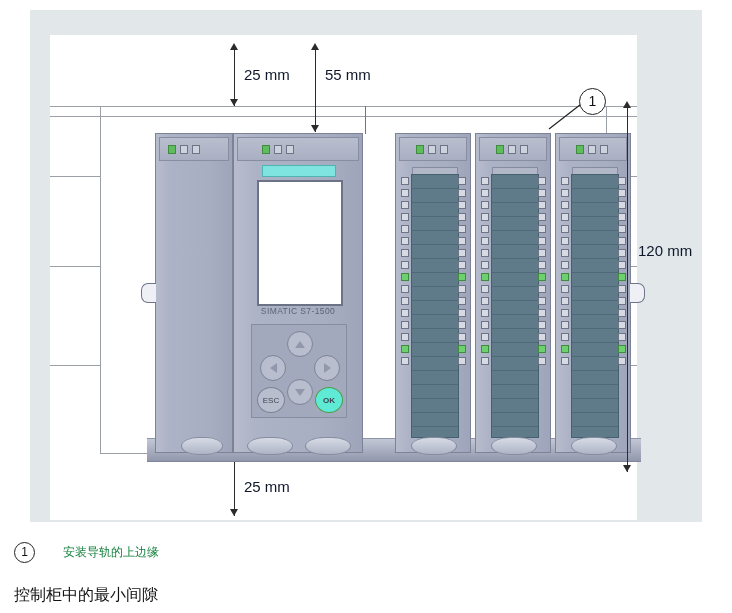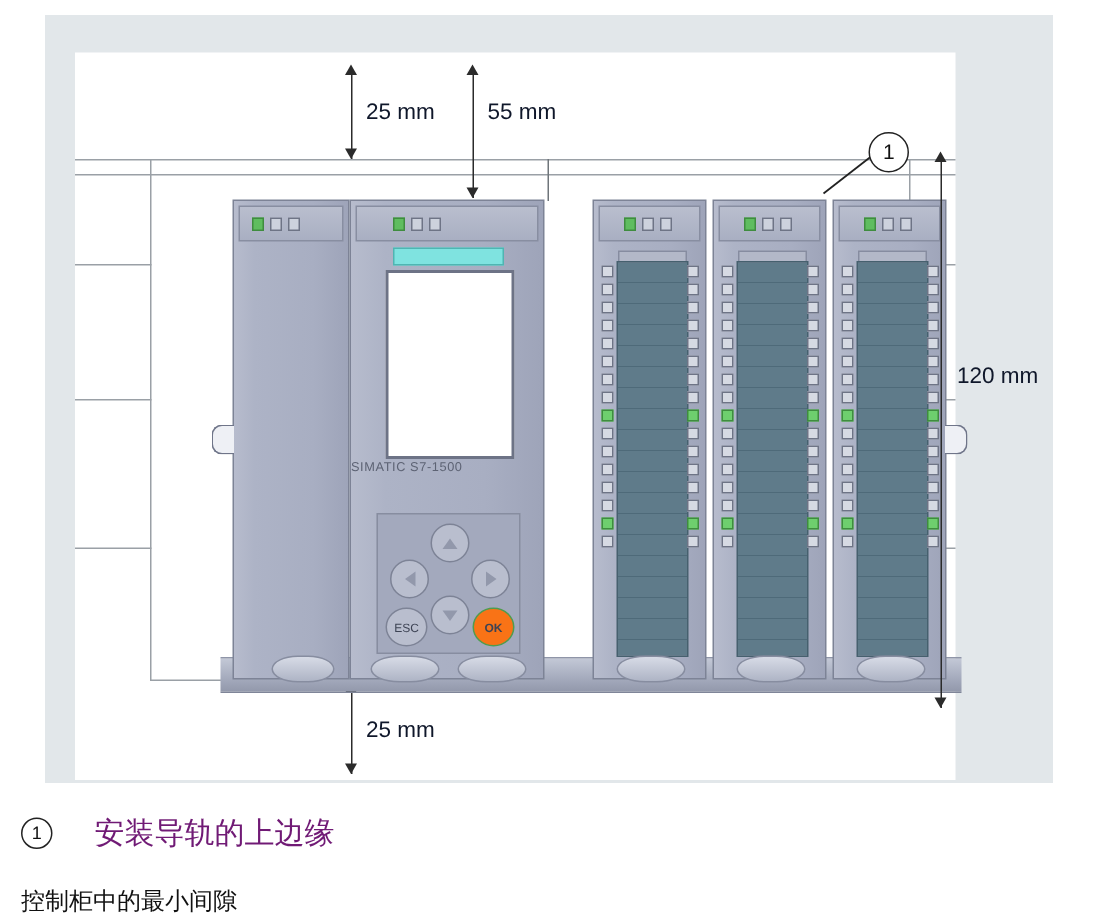--- a/index.html
+++ b/index.html
@@ -78,34 +78,34 @@
 
   #hmi-strip{
     position:absolute;left:28px;top:31px;width:72px;height:10px;
     background:#7fe3e0;border:1px solid #4fb5b2;
   }
   #hmi-screen{
     position:absolute;left:23px;top:46px;width:82px;height:122px;
     background:#ffffff;border:2px solid #6d7386;
   }
   #cpu-name{
-    position:absolute;left:0;right:0;top:172px;text-align:left;
+    position:absolute;left:0;right:0;top:172px;text-align:center;
     font-size:8.5px;color:#5d6374;letter-spacing:.4px;
   }
   #keypad{
     position:absolute;left:17px;top:190px;width:94px;height:92px;
-    background:#a3a9bd;border:1px solid #878da0;margin-top:18px;
+    background:#a3a9bd;border:1px solid #878da0;
   }
   .key{
     position:absolute;background:#b9bece;border:1px solid #7d8396;border-radius:3px;
     display:flex;align-items:center;justify-content:center;
     font-size:8px;color:#3d4354;
   }
   .key.round{border-radius:50%;}
-  .key.ok{background:#f97316;border-color:#4f9c4f;font-weight:bold;}
+  .key.ok{background:#5eead4;border-color:#4f9c4f;font-weight:bold;}
   .tri{width:0;height:0;}
   .tri.up{border-left:5px solid transparent;border-right:5px solid transparent;border-bottom:7px solid #9298ab;}
   .tri.down{border-left:5px solid transparent;border-right:5px solid transparent;border-top:7px solid #9298ab;}
   .tri.left{border-top:5px solid transparent;border-bottom:5px solid transparent;border-right:7px solid #9298ab;}
   .tri.right{border-top:5px solid transparent;border-bottom:5px solid transparent;border-left:7px solid #9298ab;}
 
   
   .io-module{position:absolute;top:0;width:76px;height:330px;}
   .io-front{
     position:absolute;left:15px;top:40px;width:46px;height:262px;
@@ -138,21 +138,21 @@
 
   
   #caption-area{position:absolute;left:0;top:522px;width:732px;}
   .cap-row{display:flex;align-items:center;margin-left:14px;}
   #legend-row{margin-top:20px;}
   #figure-row{margin-top:22px;}
   .cap-marker{
     width:19px;height:19px;border:1.2px solid #222;border-radius:50%;
     font-size:12px;text-align:center;line-height:19px;color:#111;flex:0 0 auto;
   }
-  .cap-text{font-size:20px;color:#701a75;}
+  .cap-text{font-size:12px;color:#15803d;}
   #legend-text{margin-left:28px;}
   #figure-num{font-size:16px;color:#111;width:94px;flex:0 0 auto;}
   #figure-text{font-size:16px;color:#111;text-align:right;}
 </style>
 </head>
 <body>
 
 <div id="figure-area">
 
   <div id="drawing-sheet">

